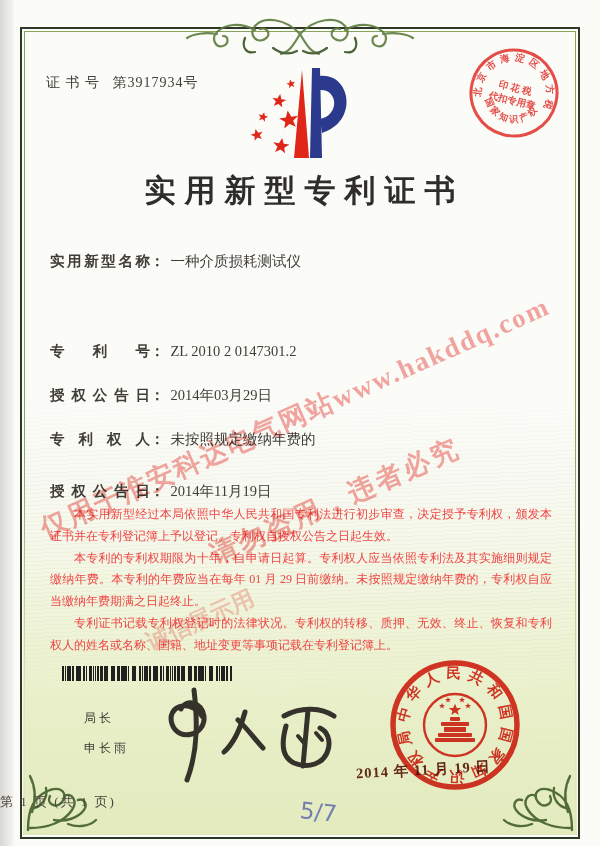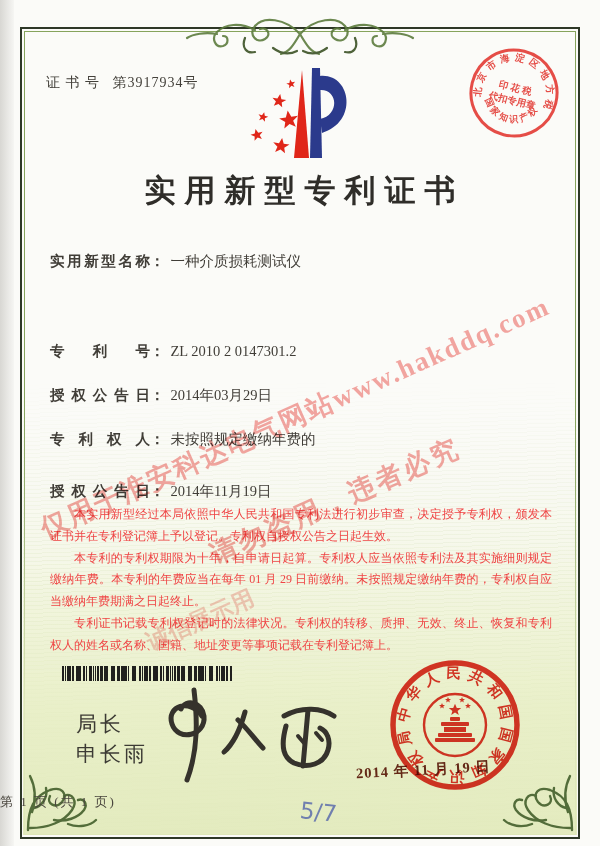--- a/index.html
+++ b/index.html
@@ -25,21 +25,21 @@
   .frow{left:50px;font-size:14.5px;color:#403d37;white-space:nowrap;}
   .flabel{display:inline-block;width:100px;text-align:justify;text-align-last:justify;font-weight:600;}
   .fcolon{font-weight:600;}
   .fvalue{margin-left:6px;}
   .paras{left:50px;top:504px;width:502px;font-size:12px;line-height:21.8px;text-align:justify;color:#ef4444;}
   .paras p{margin:0;text-indent:2em;}
   .barcode{left:62px;top:666px;width:170px;height:15px;
          background:
            repeating-linear-gradient(90deg,#20201e 0 2px,transparent 2px 3px,#20201e 3px 4px,transparent 4px 7px),
            repeating-linear-gradient(90deg,#20201e 0 1px,transparent 1px 5px,#20201e 5px 8px,transparent 8px 11px);}
-  .director{left:76px;font-size:21px;letter-spacing:3px;color:#3c3a34;}
+  .director{left:84px;font-size:12px;letter-spacing:3px;color:#3c3a34;}
   .sealdate{left:356px;top:760px;width:160px;font-size:14.5px;font-weight:bold;letter-spacing:1px;
          color:#6f2c1e;transform:rotate(-3deg);mix-blend-mode:multiply;}
   .footer{left:0;top:793px;width:100%;font-size:13px;letter-spacing:2px;color:#4a463e;}
   .bluemark{left:300px;top:799px;font-size:23px;color:rgba(92,108,172,.85);transform:rotate(6deg);
          font-family:"DejaVu Sans",sans-serif;}
   .wm{position:absolute;color:rgba(236,86,80,.52);font-weight:bold;white-space:nowrap;
          transform-origin:0 50%;transform:rotate(-24deg);mix-blend-mode:multiply;pointer-events:none;}
   .wm1{left:42px;top:512px;font-size:27px;letter-spacing:2px;}
   .wm2{left:212px;top:538px;font-size:27px;letter-spacing:3px;}
   .wm3{left:148px;top:628px;font-size:23px;color:rgba(236,86,80,.30);}

